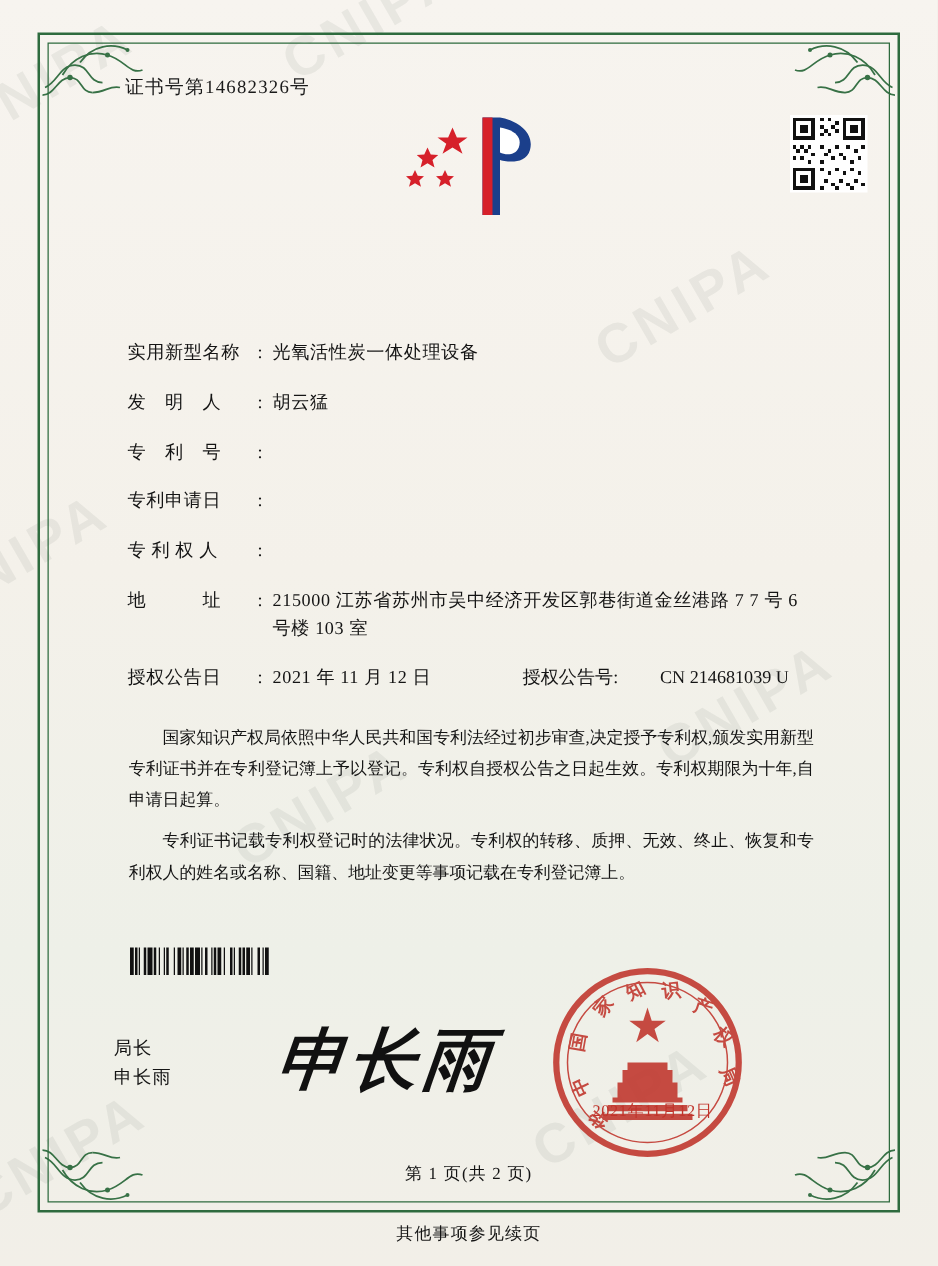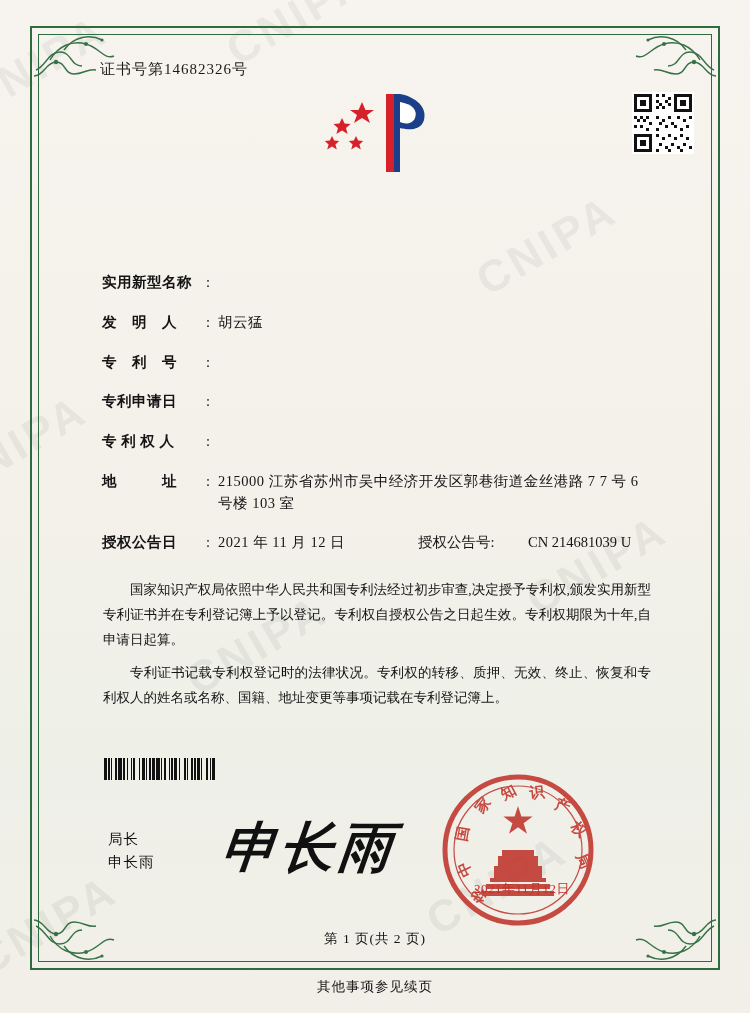--- a/index.html
+++ b/index.html
@@ -131,21 +131,20 @@
   .field-row {
     display: flex;
     margin-bottom: 18px;
     align-items: flex-start;
   }
   .f-label {
     width: 104px;
     flex: 0 0 104px;
     letter-spacing: 0.5px;
     white-space: nowrap;
-    font-weight: bold;
   }
   .f-label.spread {
     display: flex;
     justify-content: space-between;
   }
   .f-colon {
     flex: 0 0 12px;
     width: 12px;
   }
   .f-value {
@@ -187,21 +186,21 @@
   }
   .barcode i {
     display: block;
     background: #111;
     height: 100%;
   }
 
   
   .sig-labels {
     position: absolute;
-    left: 108px;
+    left: 91px;
     top: 828px;
     font-size: 14.5px;
     color: #141414;
     line-height: 1.6;
     letter-spacing: 1px;
   }
   .sig-script {
     position: absolute;
     left: 222px;
     top: 812px;
@@ -403,20 +402,21 @@
       </g>
     </svg>
   </div>
 
 
   <div class="fields">
 
     <div class="field-row">
       <span class="f-label">实用新型名称</span>
       <span class="f-colon">:</span>
+      <span class="f-value">光氧活性炭一体处理设备</span>
     </div>
 
     <div class="field-row">
       <span class="f-label spread">发　明　人</span>
       <span class="f-colon">:</span>
       <span class="f-value">胡云猛</span>
     </div>
 
     <div class="field-row">
       <span class="f-label spread">专　利　号</span>

